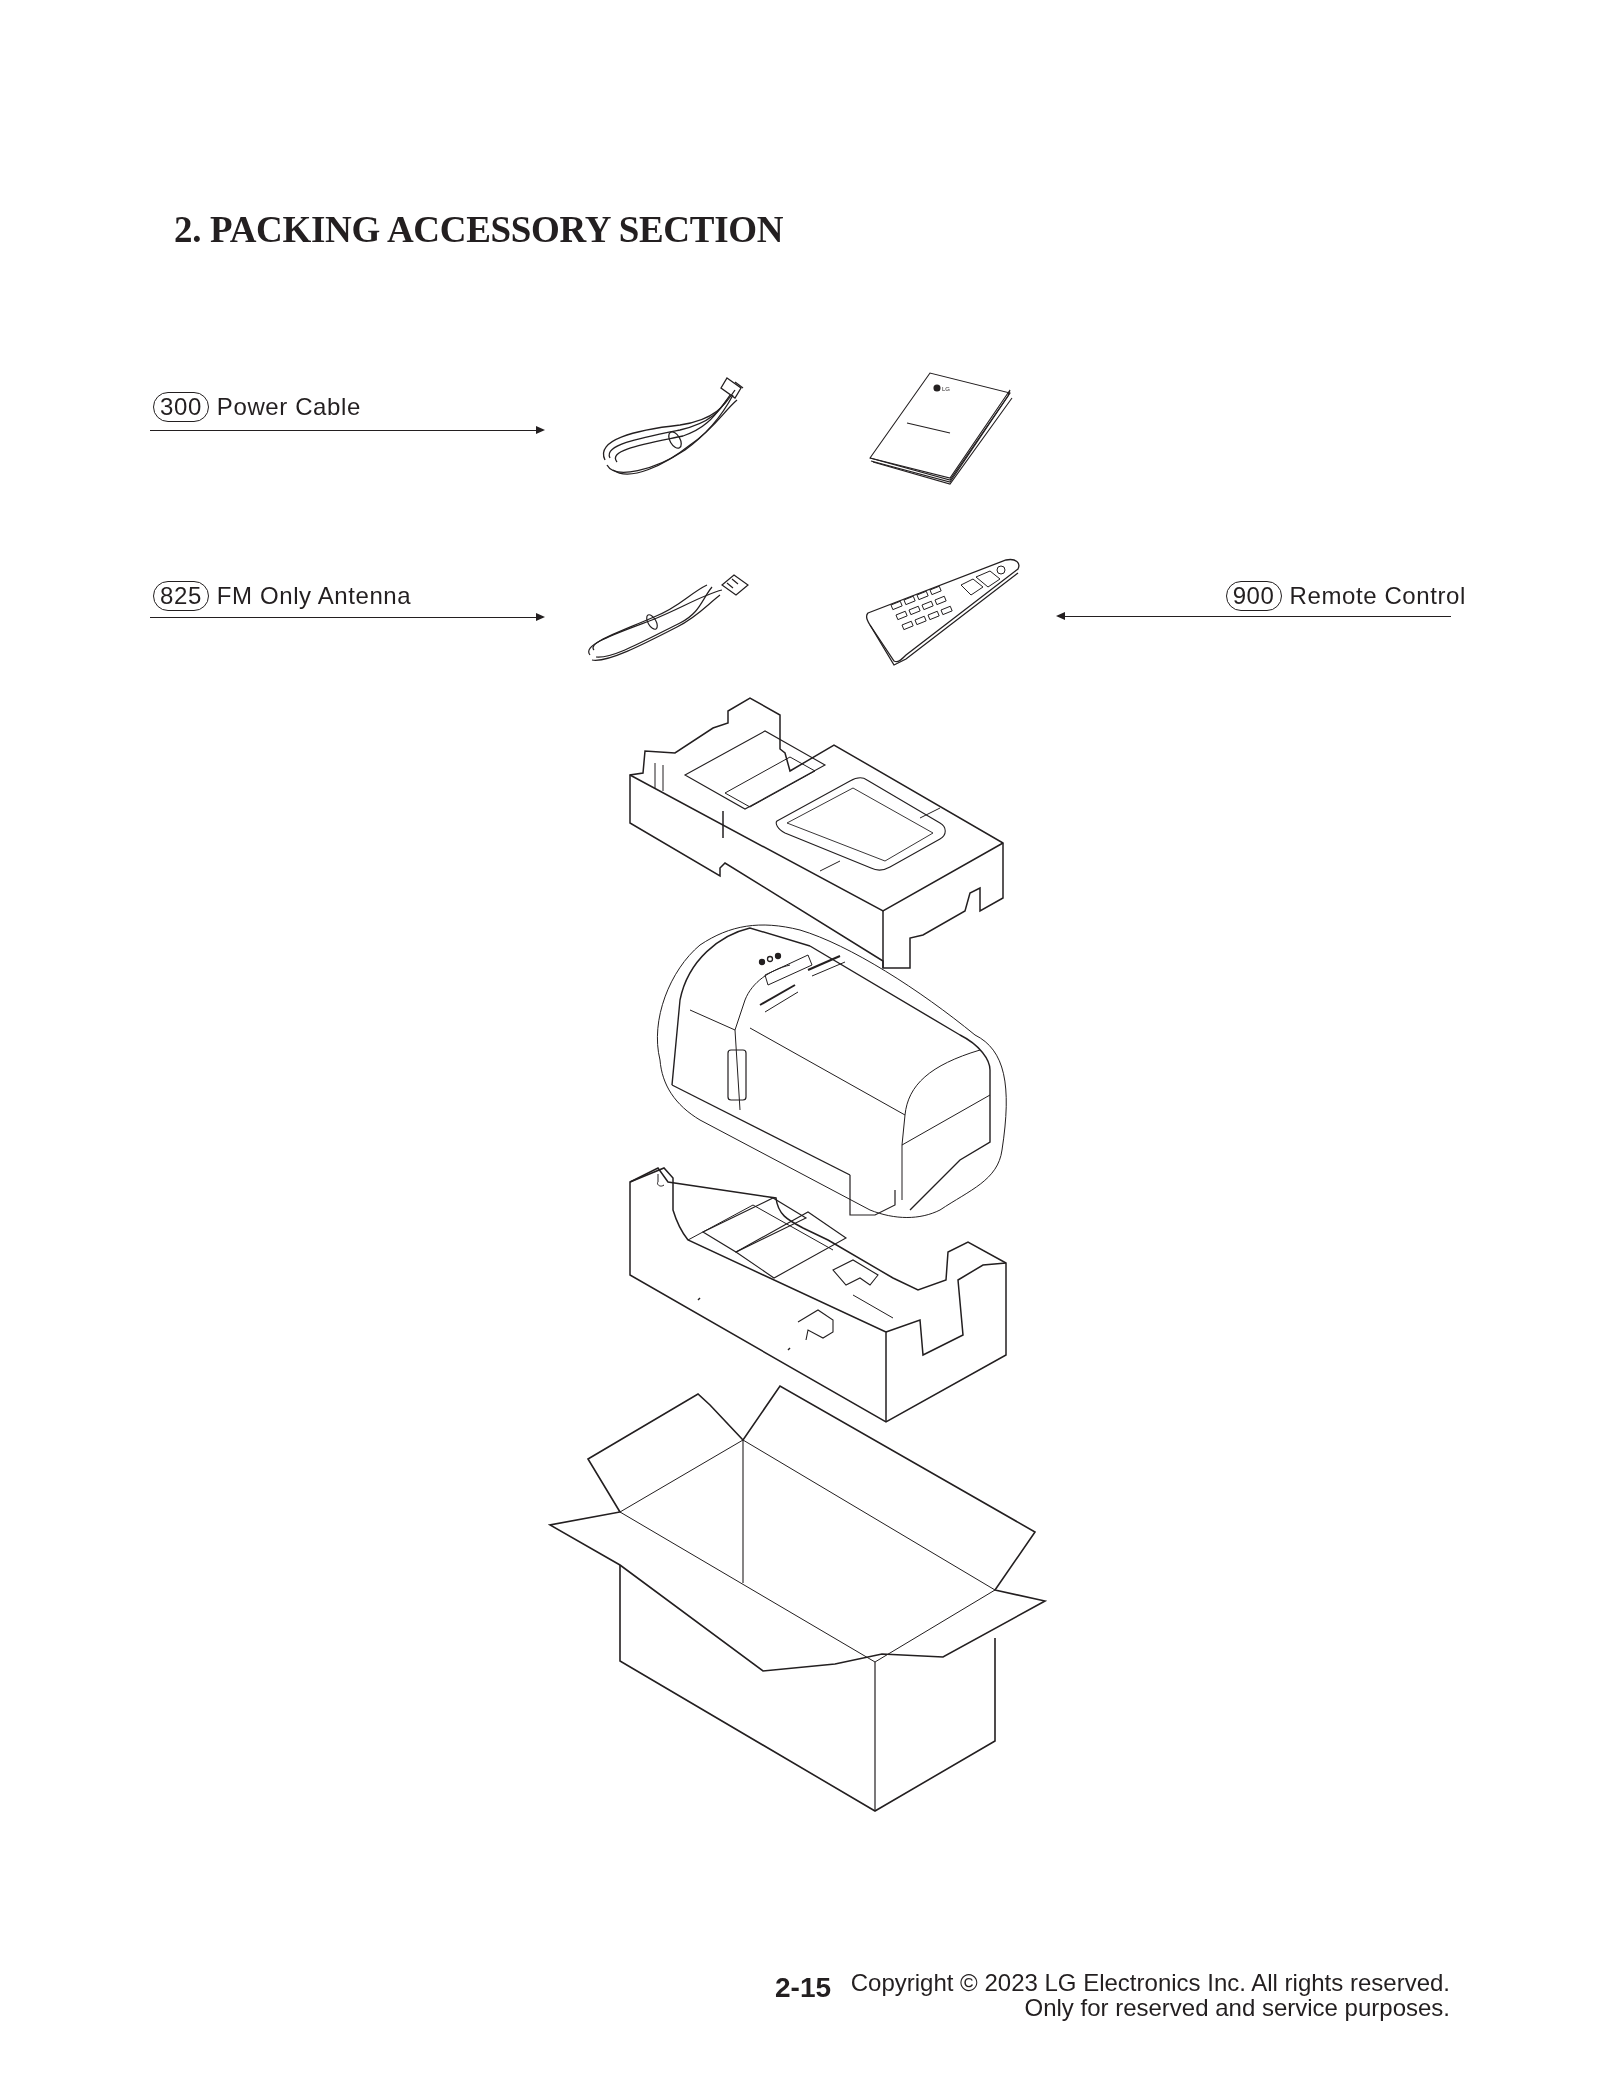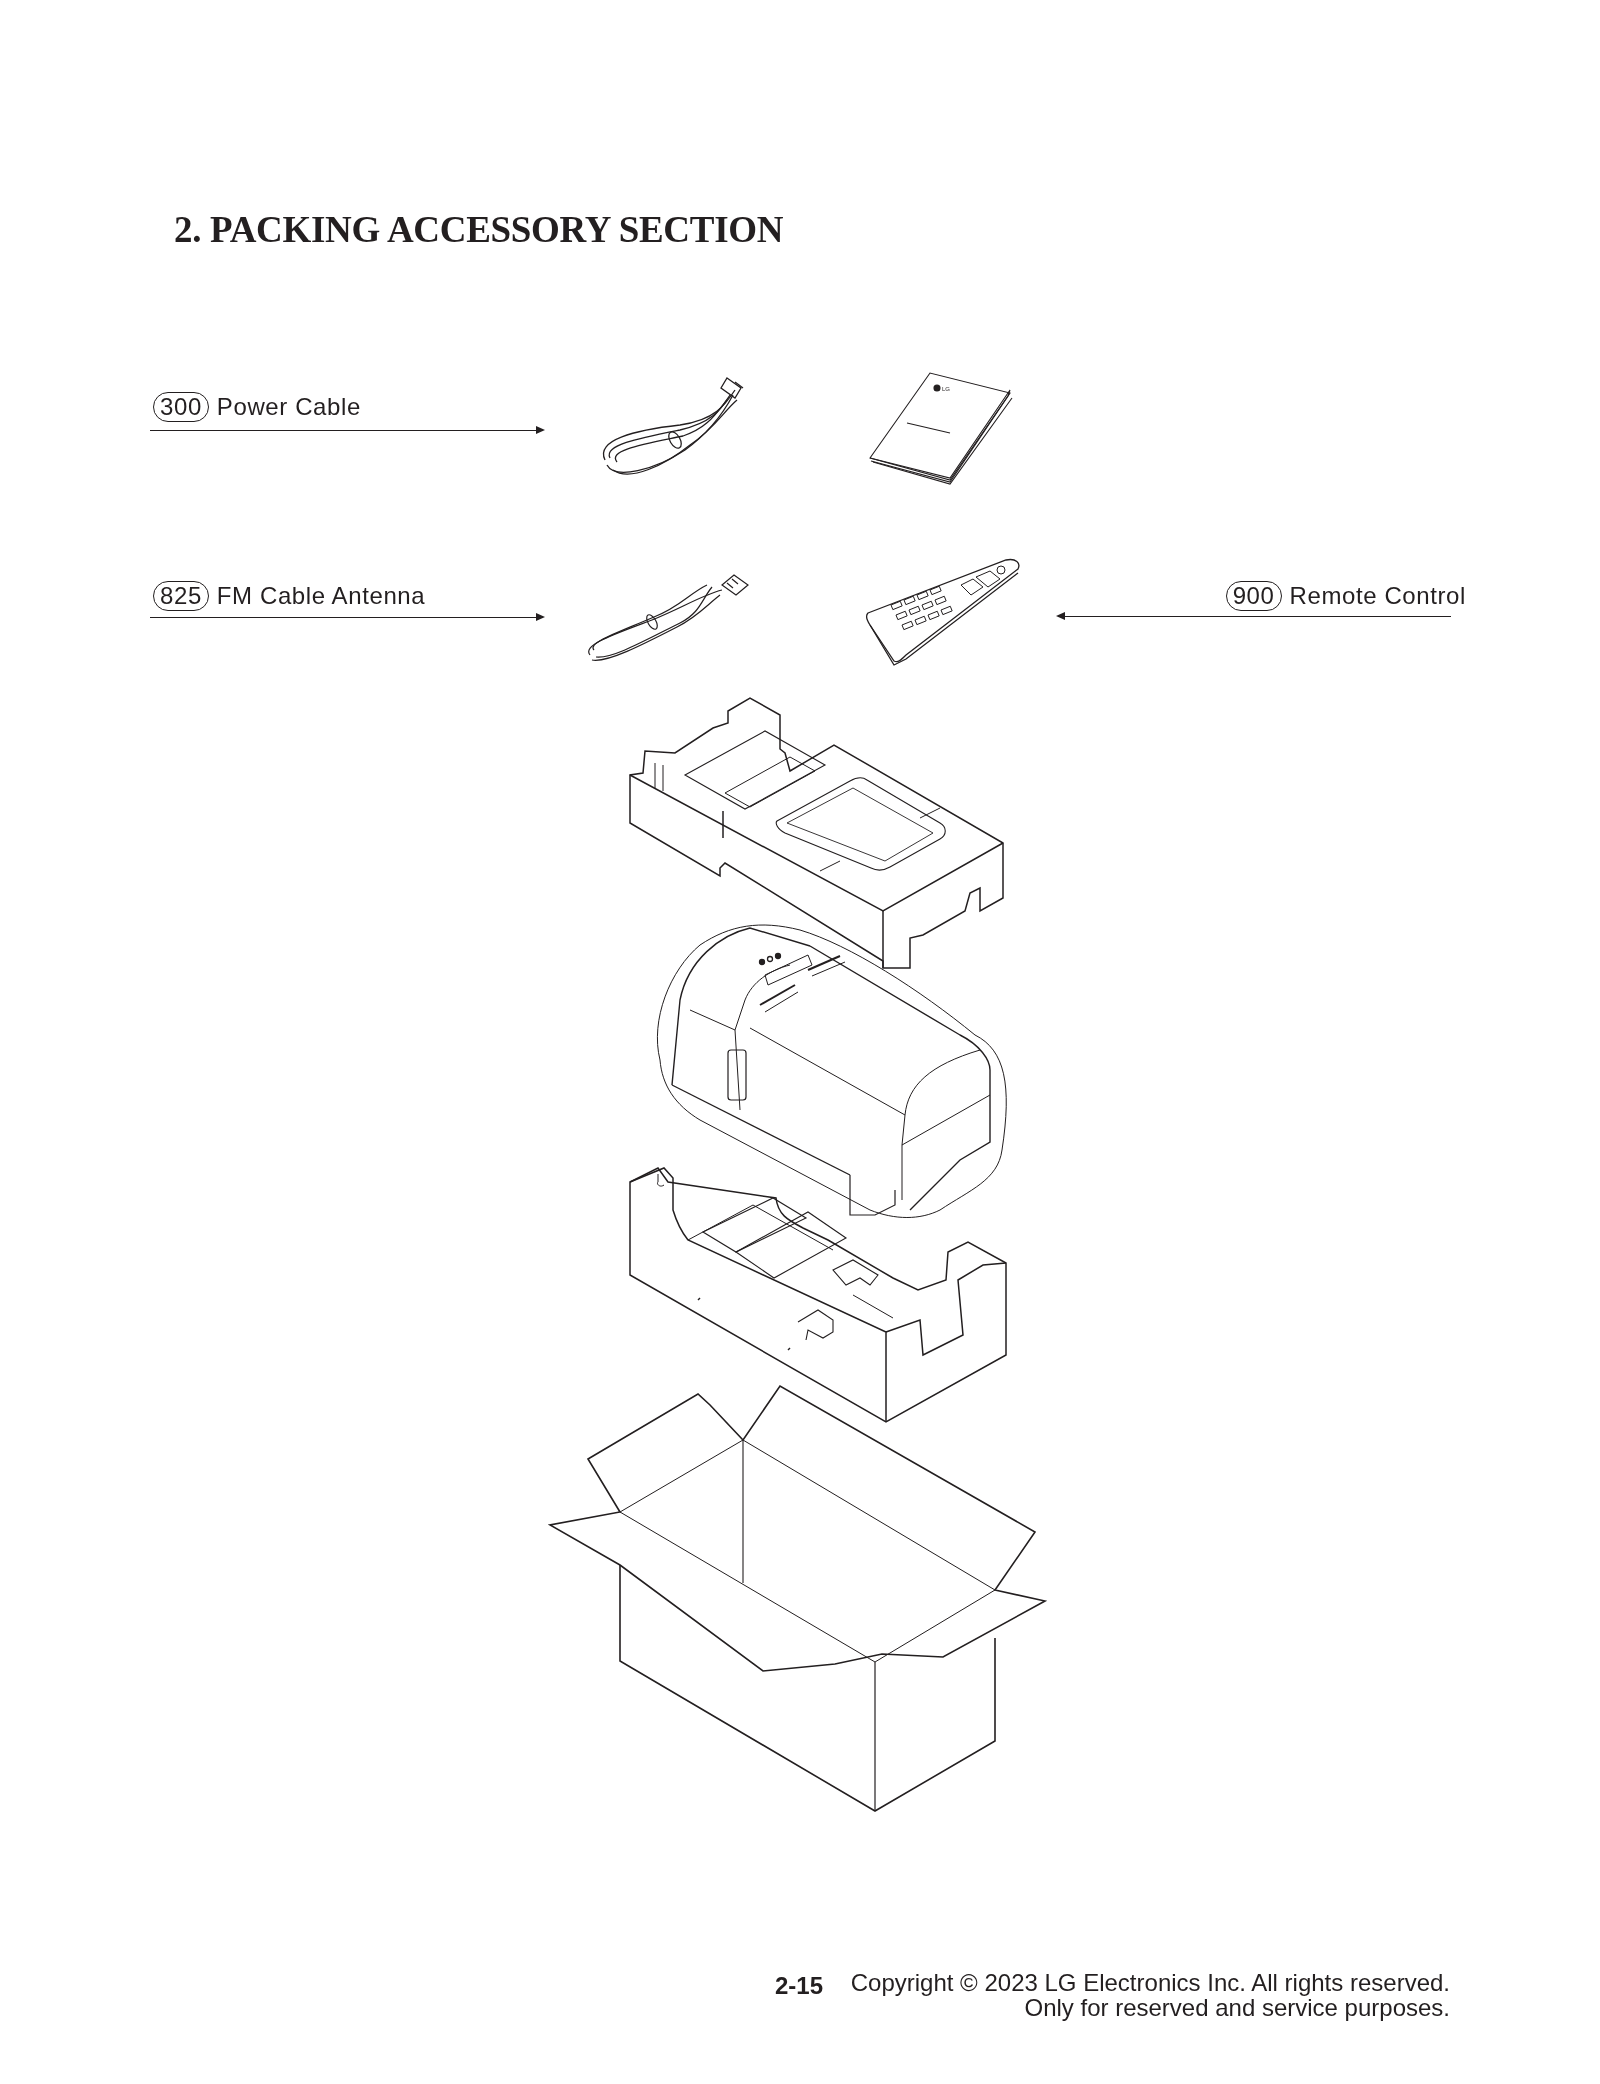--- a/index.html
+++ b/index.html
@@ -5,37 +5,37 @@
     html, body { margin: 0; padding: 0; background: #ffffff; }
     body { width: 1600px; height: 2084px; position: relative; overflow: hidden; font-family: "Liberation Sans", sans-serif; color: #231f20; }
     .page-title { position: absolute; left: 158px; top: 192px; font-size: 37px; font-weight: bold; letter-spacing: -0.3px; margin: 16px; font-family: Liberation Serif, serif; }
     .callout { position: absolute; display: flex; align-items: center; font-size: 24px; letter-spacing: 0.6px; }
     .badge { display: inline-block; border: 1.6px solid #231f20; border-radius: 16px; padding: 0 6px; line-height: 28px; height: 28px; margin-right: 8px; font-size: 24px; }
     .leader { position: absolute; height: 0; border-top: 1.4px solid #231f20; }
     .arrow-right::after { content: ""; position: absolute; right: -2px; top: -5px; border-left: 9px solid #231f20; border-top: 4px solid transparent; border-bottom: 4px solid transparent; }
     .arrow-left::after { content: ""; position: absolute; left: -2px; top: -5px; border-right: 9px solid #231f20; border-top: 4px solid transparent; border-bottom: 4px solid transparent; }
     svg.art { position: absolute; overflow: visible; }
     svg.art * { vector-effect: non-scaling-stroke; }
-    .footer-page { position: absolute; left: 775px; top: 1972px; font-size: 24px; font-weight: bold; }
+    .footer-page { position: absolute; left: 775px; top: 1972px; font-size: 28px; font-weight: bold; }
     .footer-copy { position: absolute; right: 150px; top: 1970px; text-align: right; font-size: 24px; line-height: 25px; }
   </style>
 </head>
 <body>
 
 <h1 class="page-title">2. PACKING ACCESSORY SECTION</h1>
 
 <div class="callout" style="left:153px; top:392px;">
   <span class="badge">300</span>
   <span>Power Cable</span>
 </div>
 <div class="leader arrow-right" style="left:150px; top:430px; width:393px;"></div>
 
 <div class="callout" style="left:153px; top:581px;">
   <span class="badge">825</span>
-  <span>FM Cable Antenna</span>
+  <span>FM Only Antenna</span>
 </div>
 <div class="leader arrow-right" style="left:150px; top:617px; width:393px;"></div>
 
 <div class="callout" style="right:134px; top:581px;">
   <span class="badge">900</span>
   <span>Remote Control</span>
 </div>
 <div class="leader arrow-left" style="left:1058px; top:616px; width:393px;"></div>
 
 <svg class="art" style="left:595px; top:370px;" width="160" height="115" viewBox="0 0 160 115" fill="none" stroke="#231f20" stroke-width="1.3">

